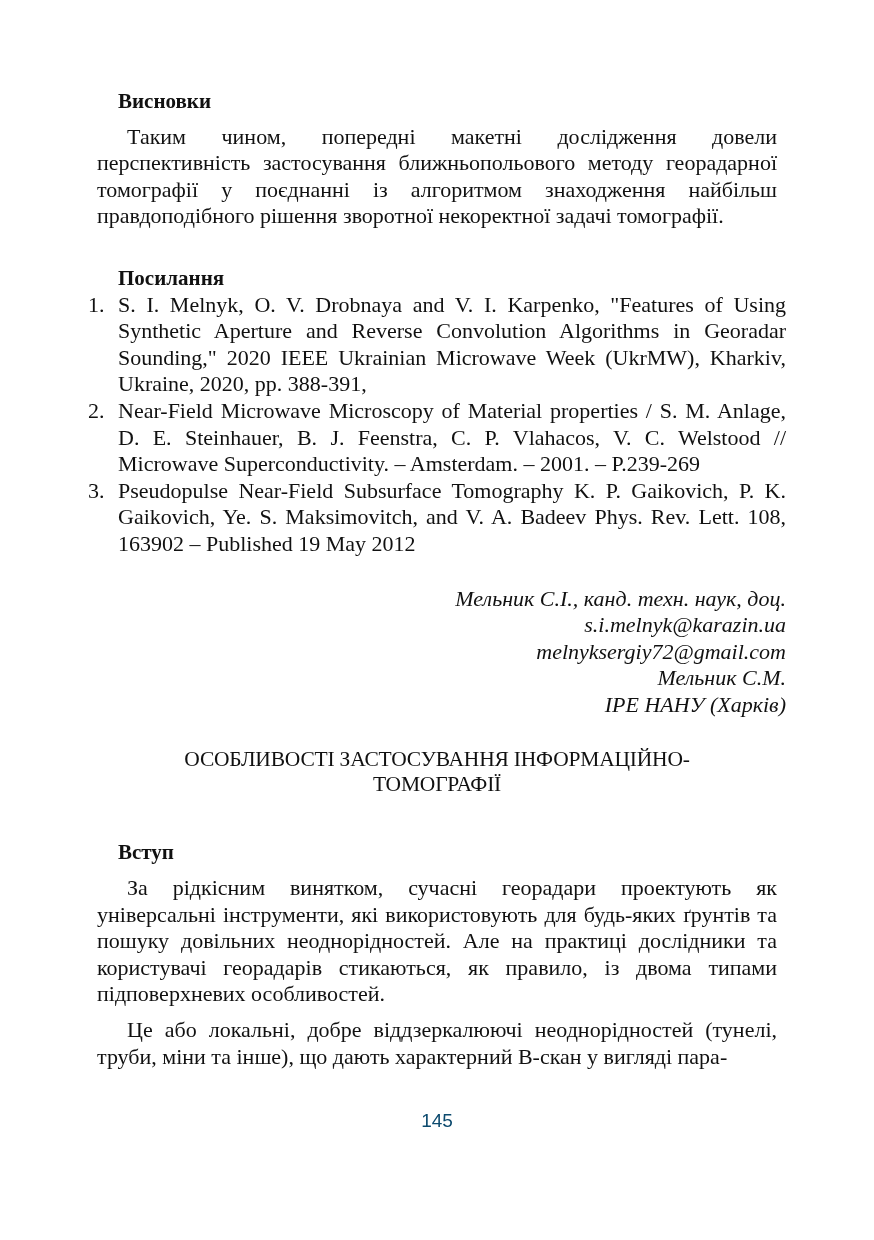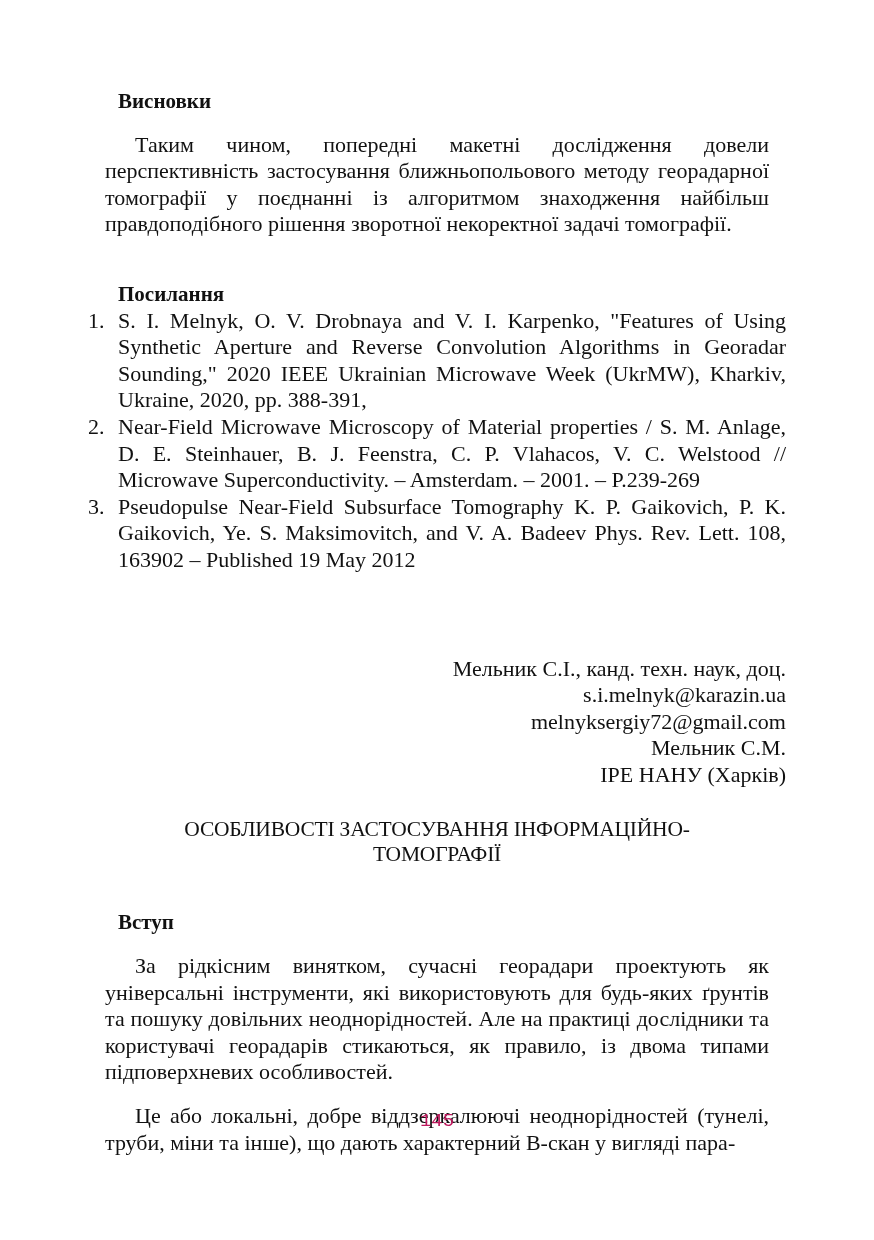--- a/index.html
+++ b/index.html
@@ -22,65 +22,66 @@
       width: 698px;
       font-size: 22px;
       line-height: 26.6px;
     }
     .heading {
       font-weight: bold;
       margin: 0 0 0 30px;
       font-size: 21px;
     }
     .para {
-      margin: 17px;
+      margin: 9px;
       text-align: justify;
       text-indent: 30px;
     }
     .gap-lg { height: 26px; }
     .refs {
       list-style: none;
       margin: 0;
       padding: 0;
     }
     .refs li {
       position: relative;
       padding-left: 30px;
       text-align: justify;
     }
     .refs li .num {
       position: absolute;
       left: 0;
       top: 0;
     }
     .authors {
-      margin-top: 82px;
+      margin-top: 28px;
       text-align: right;
       line-height: 26.6px;
+      font-style: italic;
     }
     .authors div { white-space: nowrap; }
     .title {
       margin-top: 29px;
       text-align: center;
       font-weight: normal;
       font-size: 21.5px;
       line-height: 25px;
       letter-spacing: -0.2px;
     }
     .title div { white-space: nowrap; }
     .intro-heading { margin-top: 42px; }
     .page-number {
       position: absolute;
       left: 0;
       width: 874px;
       top: 1110px;
       text-align: center;
-      font-family: Liberation Mono, monospace;
+      font-family: Liberation Sans, sans-serif;
       font-size: 19px;
-      color: #be185d;
+      color: #0c4a6e;
     }
   </style>
 </head>
 <body>
 
 <div class="page">
 
   <section>
     <h3 class="heading">Висновки</h3>
     <p class="para">Таким чином, попередні макетні дослідження довели перспективність застосування ближньопольового методу георадарної томографії у поєднанні із алгоритмом знаходження найбільш правдоподібного рішення зворотної некоректної задачі томографії.</p>

